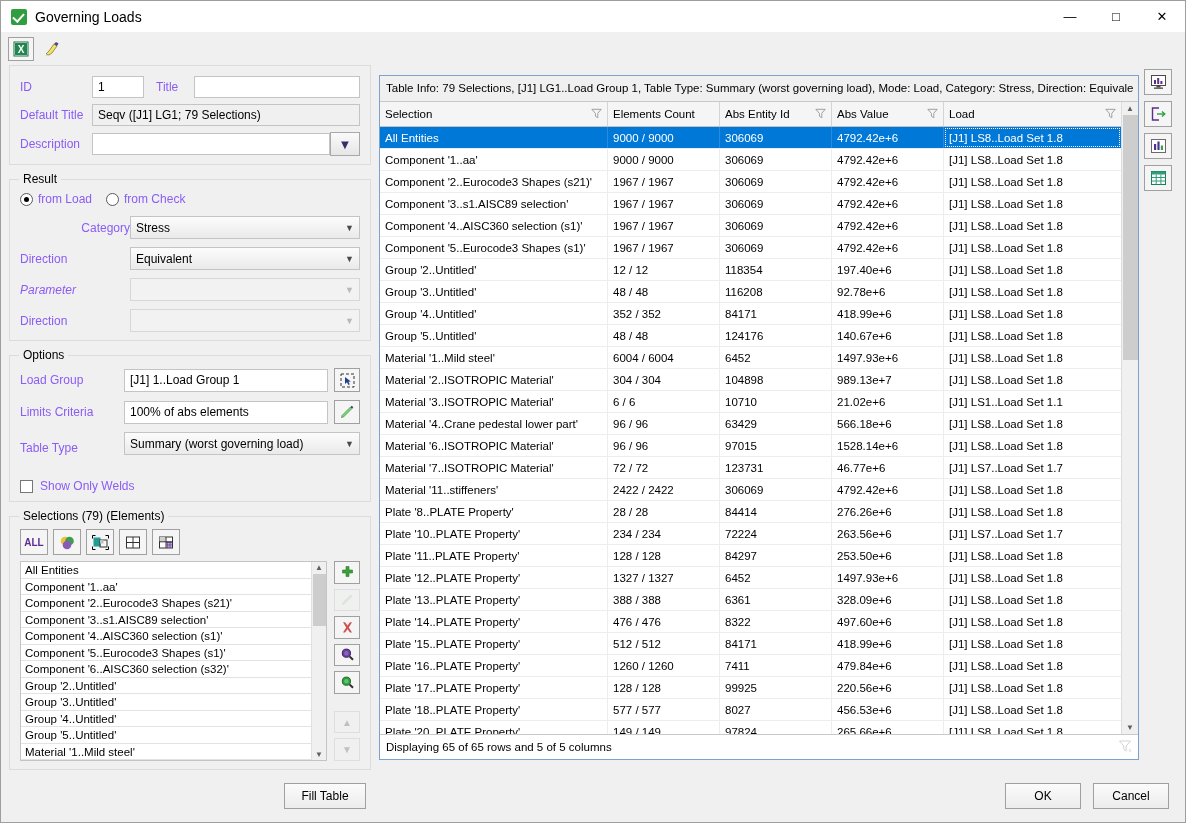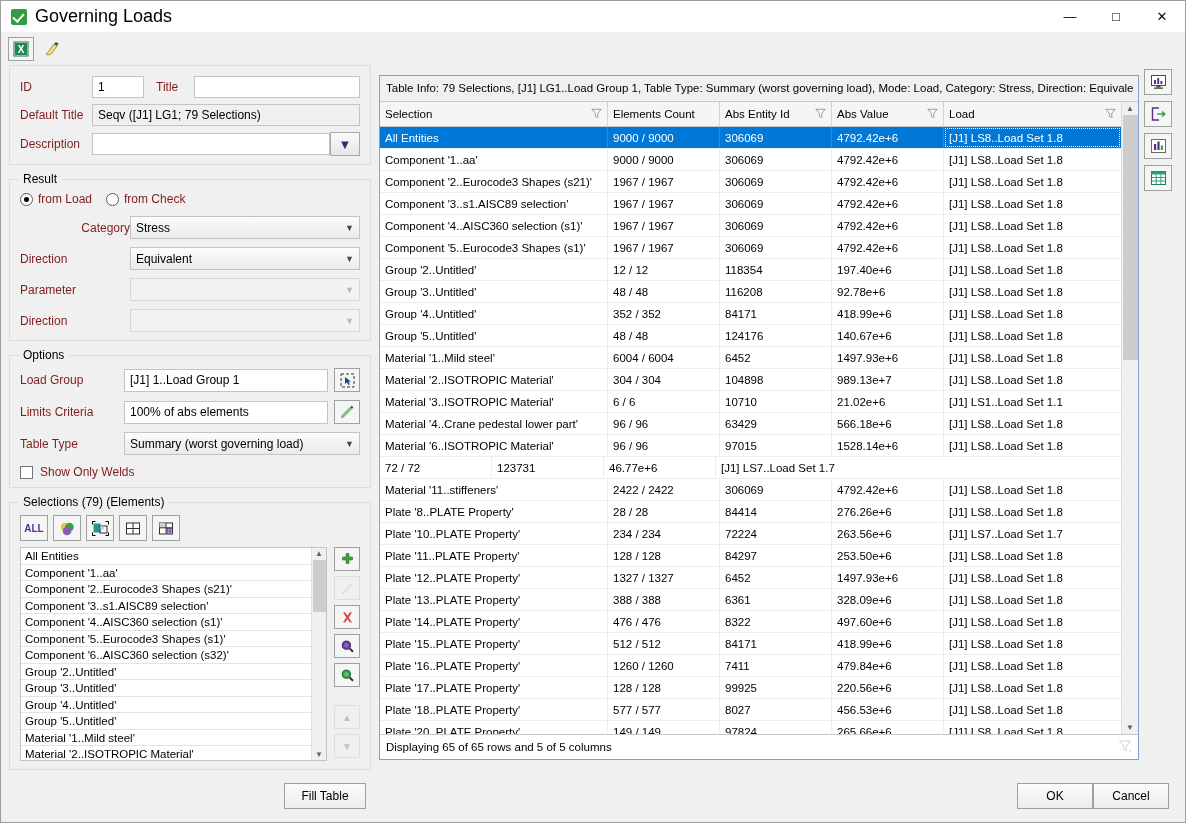--- a/index.html
+++ b/index.html
@@ -31,21 +31,21 @@
     width: 16px; height: 16px; margin: 0 8px 0 10px;
     background: #2e9e3e; border-radius: 2px;
     position: relative; flex: none;
   }
   #title-icon::after {
     content: ""; position: absolute;
     left: 4px; top: 2px; width: 5px; height: 9px;
     border: solid #fff; border-width: 0 2px 2px 0;
     transform: rotate(42deg);
   }
-  #title-text { font-size: 18px; color: #000; }
+  #title-text { font-size: 14px; color: #000; }
   #win-controls { margin-left: auto; display: flex; height: 31px; }
   .win-btn {
     width: 46px; height: 31px;
     display: flex; align-items: center; justify-content: center;
     font-size: 13px; color: #000; cursor: default;
   }
 
   
   #toolbar {
     height: 33px; background: #f0f0f0;
@@ -69,21 +69,21 @@
     position: relative; padding: 8px 10px 8px 10px;
   }
   .gb-title {
     position: absolute; top: -8px; left: 9px;
     background: #f0f0f0; padding: 0 4px; font-size: 12px; color: #000;
   }
 
   
   .row { display: flex; align-items: center; margin-bottom: 6px; }
   .row:last-child { margin-bottom: 0; }
-  .lbl { font-size: 12px; color: #7f1d1d; }
+  .lbl { font-size: 12px; color: #8b5cf6; }
 
   .textbox {
     border: 1px solid #c4c4c4; background: #fff;
     height: 22px; line-height: 20px; padding: 0 5px;
     font-size: 12px; color: #000; overflow: hidden; white-space: nowrap;
   }
   .readonly { background: #f0f0f0; border: 1px solid #c4c4c4; }
 
   .combo {
     height: 23px; border: 1px solid #c4c4c4;
@@ -230,21 +230,21 @@
   #footer {
     height: 52px; display: flex; align-items: center;
     padding: 0 16px; flex: none; position: relative;
   }
   .btn {
     height: 26px; min-width: 75px; padding: 0 14px;
     border: 1px solid #a0a0a0; background: linear-gradient(#fbfbfb, #ececec);
     font-size: 12px; display: flex; align-items: center; justify-content: center;
   }
   #fill-table-btn { position: absolute; left: 283px; min-width: 82px; }
-  #ok-cancel { margin-left: auto; display: flex; }
+  #ok-cancel { margin-left: auto; display: flex; gap: 12px; }
   #ok-btn { min-width: 76px; }
   #cancel-btn { min-width: 76px; }
 </style>
 </head>
 <body>
 
 <div id="window">
 
   <div id="titlebar">
     <div id="title-icon"></div>
@@ -315,21 +315,21 @@
           </div>
         </div>
         <div class="row" style="margin-bottom:8px;">
           <span class="lbl" style="width:110px;">Direction</span>
           <div class="combo" style="flex:1;">
             <span>Equivalent</span>
             <span class="chev">▼</span>
           </div>
         </div>
         <div class="row" style="margin-bottom:8px;">
-          <span class="lbl" style="width:110px;">Parameter</span>
+          <span class="lbl" style="width:110px;font-style:italic;">Parameter</span>
           <div class="combo disabled" style="flex:1;">
             <span></span>
             <span class="chev">▼</span>
           </div>
         </div>
         <div class="row">
           <span class="lbl" style="width:110px;">Direction</span>
           <div class="combo disabled" style="flex:1;">
             <span></span>
             <span class="chev">▼</span>
@@ -352,21 +352,21 @@
         <div class="row" style="margin-bottom:8px;">
           <span class="lbl" style="width:104px;">Limits Criteria</span>
           <div class="textbox" style="flex:1; height:23px; line-height:21px;">100% of abs elements</div>
           <div class="sq-btn" style="margin-left:6px;">
             <svg width="16" height="16" viewBox="0 0 16 16">
               <path d="M2.5 13.5 L4.5 13 L13 4.5 L11.5 3 L3 11.5 Z" fill="#7bd87b" stroke="#3b8c3b" stroke-width="0.7"></path>
               <path d="M11.5 3 L13 4.5 L14.3 3.2 L12.8 1.7 Z" fill="#4b2f86"></path>
             </svg>
           </div>
         </div>
-        <div class="row" style="margin-bottom:10px;">
+        <div class="row" style="margin-bottom:24px;align-items:flex-end;">
           <span class="lbl" style="width:104px;">Table Type</span>
           <div class="combo" style="flex:1;">
             <span>Summary (worst governing load)</span>
             <span class="chev">▼</span>
           </div>
         </div>
         <div class="row">
           <span class="checkbox"></span>
           <span class="lbl">Show Only Welds</span>
         </div>
@@ -617,20 +617,21 @@
                     <div class="gc c4">[J1] LS8..Load Set 1.8</div>
                   </div>
                   <div class="grid-row">
                     <div class="gc c0">Material '6..ISOTROPIC Material'</div>
                     <div class="gc c1">96 / 96</div>
                     <div class="gc c2">97015</div>
                     <div class="gc c3">1528.14e+6</div>
                     <div class="gc c4">[J1] LS8..Load Set 1.8</div>
                   </div>
                   <div class="grid-row">
+                    <div class="gc c0">Material '7..ISOTROPIC Material'</div>
                     <div class="gc c1">72 / 72</div>
                     <div class="gc c2">123731</div>
                     <div class="gc c3">46.77e+6</div>
                     <div class="gc c4">[J1] LS7..Load Set 1.7</div>
                   </div>
                   <div class="grid-row">
                     <div class="gc c0">Material '11..stiffeners'</div>
                     <div class="gc c1">2422 / 2422</div>
                     <div class="gc c2">306069</div>
                     <div class="gc c3">4792.42e+6</div>

